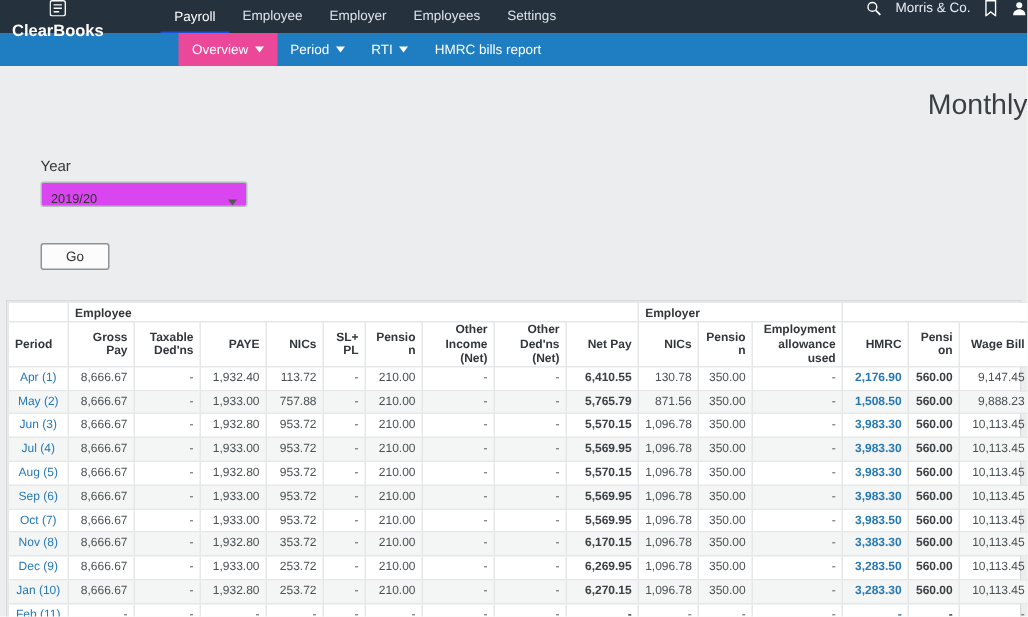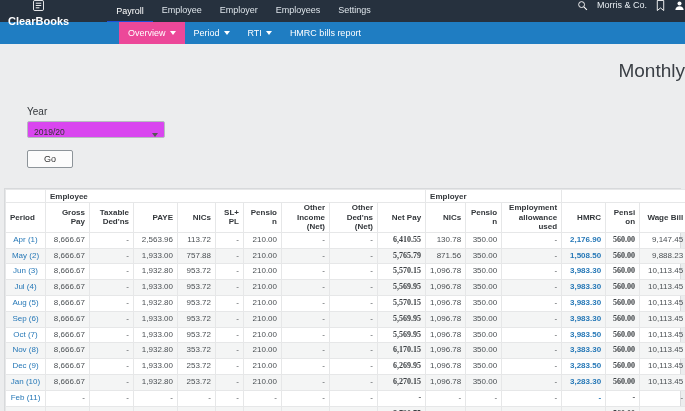--- a/index.html
+++ b/index.html
@@ -21,35 +21,35 @@
   .subnav-item.active { background:#ec4899; }
   .subnav-right { margin-left:auto; display:flex; align-items:center; gap:9px; padding-right:10px; font-size:9px; }
   .caret { width:0; height:0; border-left:3px solid transparent; border-right:3px solid transparent; border-top:4px solid currentColor; display:inline-block; }
 
   
   .page-title { font-size:19px; font-weight:500; color:#3a3f45; margin:16px 0 0 18px;text-align:right; }
   .filter { margin:24px 0 0 27px; }
   .filter-label { font-size:10px; color:#33373b; }
   .year-select { margin-top:4px; width:138px; height:17px; background:#d946ef; border:1px solid #b7bcc0; border-radius:2px; font-size:8.5px; color:#333; display:flex; align-items:flex-end; justify-content:space-between; padding:0 6px; cursor:pointer; }
   .year-select .caret { color:#555; }
-  .go-button { margin-top:12px; width:46px; height:18px; background:#fcfcfc; border:1px solid #8d9499; border-radius:2px; font-size:9px; color:#333; cursor:pointer; font-family:"Liberation Sans", sans-serif; }
+  .go-button { margin-top:24px; width:46px; height:18px; background:#fcfcfc; border:1px solid #8d9499; border-radius:2px; font-size:9px; color:#333; cursor:pointer; font-family:"Liberation Sans", sans-serif; }
 
   
   .table-wrap { margin:20px 4px 0 4px; background:#fff; border:1px solid #d7d9db; }
   table { width:100%; border-collapse:collapse; table-layout:fixed; font-size:8px; }
   th, td { border:1px solid #e6e7e8; padding:0 4px; overflow:hidden; }
   thead th { background:#fff; color:#33373b; font-weight:bold; }
   th.group-th { text-align:left; height:13px; font-size:8px; }
   th.col-th { text-align:right; height:28px; vertical-align:middle; line-height:1.2; word-wrap:break-word; }
   th.col-th.col-period { text-align:left; }
   tbody td { text-align:right; color:#4b5054; height:14.8px; line-height:14.8px; white-space:nowrap; }
   tbody tr:nth-child(even) { background:#f4f5f5; }
   td.col-period { text-align:center; }
   .period-link { color:#2678b7; cursor:pointer; }
-  td.col-netpay, td.col-pension-paid { font-weight:bold; color:#3c4044;font-family:Liberation Serif, serif; }
+  td.col-netpay, td.col-pension-paid { font-weight:bold; color:#3c4044; }
   td.col-hmrc { font-weight:bold; color:#2678b7; }
 </style>
 </head>
 <body>
 
 <div class="topbar">
   <div class="brand">
     <span class="icon-btn">
       <svg width="11" height="11" viewBox="0 0 12 12">
           <rect x="0.5" y="0.5" width="11" height="11" rx="1.5" fill="none" stroke="#ffffff"></rect>
@@ -160,21 +160,21 @@
           <th class="col-th col-hmrc">HMRC</th>
           <th class="col-th col-pension-paid">Pension</th>
           <th class="col-th ">Wage Bill</th>
         </tr>
       </thead>
       <tbody>
         <tr>
           <td class="col-period"><span class="period-link">Apr (1)</span></td>
           <td class="">8,666.67</td>
           <td class="">-</td>
-          <td class="">2,563.96</td>
+          <td class="">1,932.40</td>
           <td class="">113.72</td>
           <td class="">-</td>
           <td class="">210.00</td>
           <td class="">-</td>
           <td class="">-</td>
           <td class="col-netpay">6,410.55</td>
           <td class="">130.78</td>
           <td class="">350.00</td>
           <td class="">-</td>
           <td class="col-hmrc">2,176.90</td>

